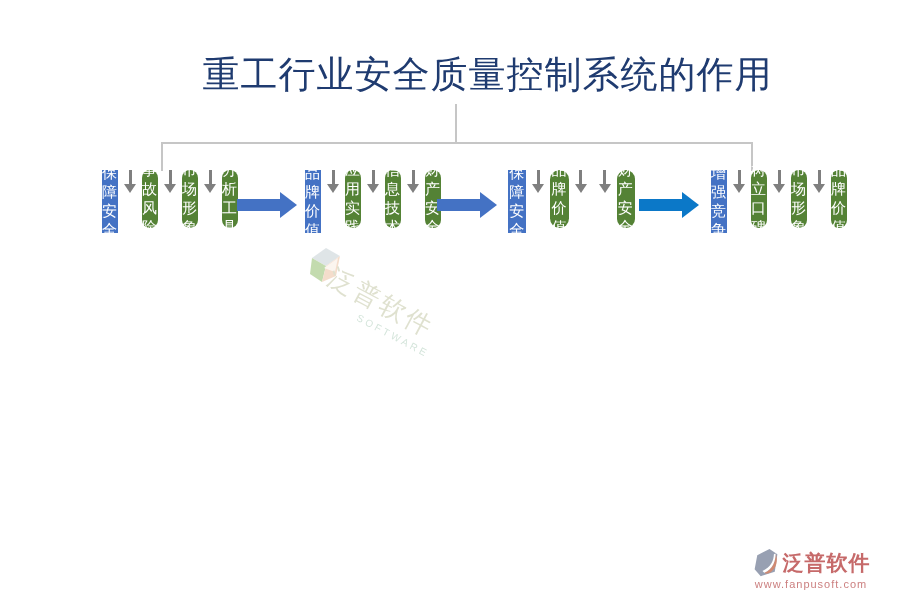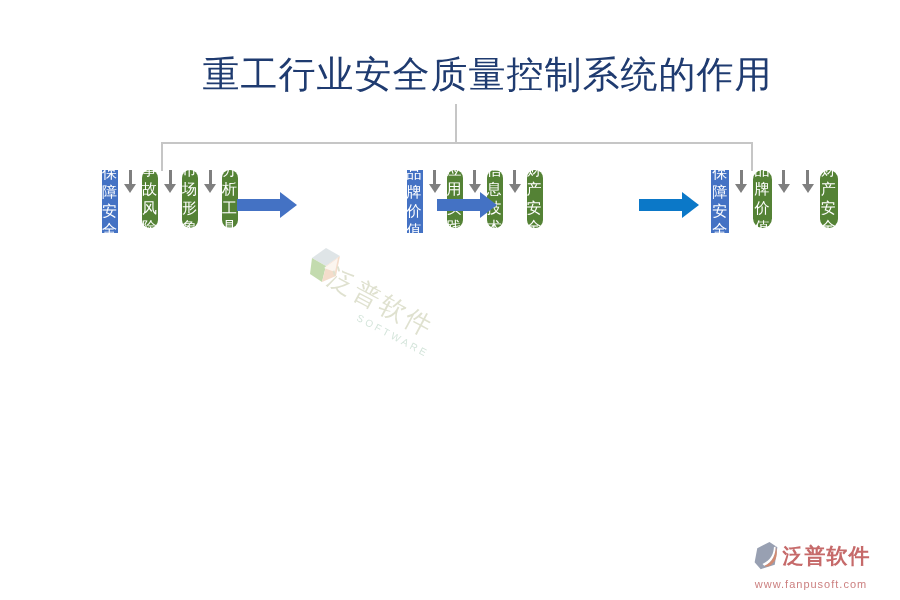--- a/index.html
+++ b/index.html
@@ -70,21 +70,21 @@
   .footer{
     position:absolute;right:14px;bottom:10px;width:150px;
     display:flex;flex-direction:column;align-items:center;z-index:6;
   }
   .footer .brand-row{display:flex;align-items:center;gap:3px;}
   .footer .brand-text{
     font-size:21px;font-weight:bold;color:var(--brand,#c66a6a);
     letter-spacing:1px;white-space:nowrap;
   }
   .footer .brand-url{
-    font-size:11px;color:#cc8080;letter-spacing:1px;margin-top:7px;white-space:nowrap;
+    font-size:11px;color:#cc8080;letter-spacing:1px;margin-top:0;white-space:nowrap;
   }
 </style>
 </head>
 <body>
 
 <div class="title">重工行业安全质量控制系统的作用</div>
 
 <div class="line stem"></div>
 <div class="line hbar"></div>
 <div class="line drop-left"></div>
@@ -141,20 +141,38 @@
         <div class="shaft"></div>
         <div class="head"></div>
       </div>
     <div class="v-arrow">
         <div class="shaft"></div>
         <div class="head"></div>
       </div>
     <div class="box item">财产安全</div>
   </div>
 
+  <div class="column">
+    <div class="box header">增强竞争</div>
+    <div class="v-arrow">
+        <div class="shaft"></div>
+        <div class="head"></div>
+      </div>
+    <div class="box item">树立口碑</div>
+    <div class="v-arrow">
+        <div class="shaft"></div>
+        <div class="head"></div>
+      </div>
+    <div class="box item">市场形象</div>
+    <div class="v-arrow">
+        <div class="shaft"></div>
+        <div class="head"></div>
+      </div>
+    <div class="box item">品牌价值</div>
+  </div>
 
 </div>
 
 <div class="h-arrow a1" style="--c: #4472c4;">
     <div class="shaft"></div>
     <div class="head"></div>
   </div>
 <div class="h-arrow a2" style="--c: #4472c4;">
     <div class="shaft"></div>
     <div class="head"></div>

